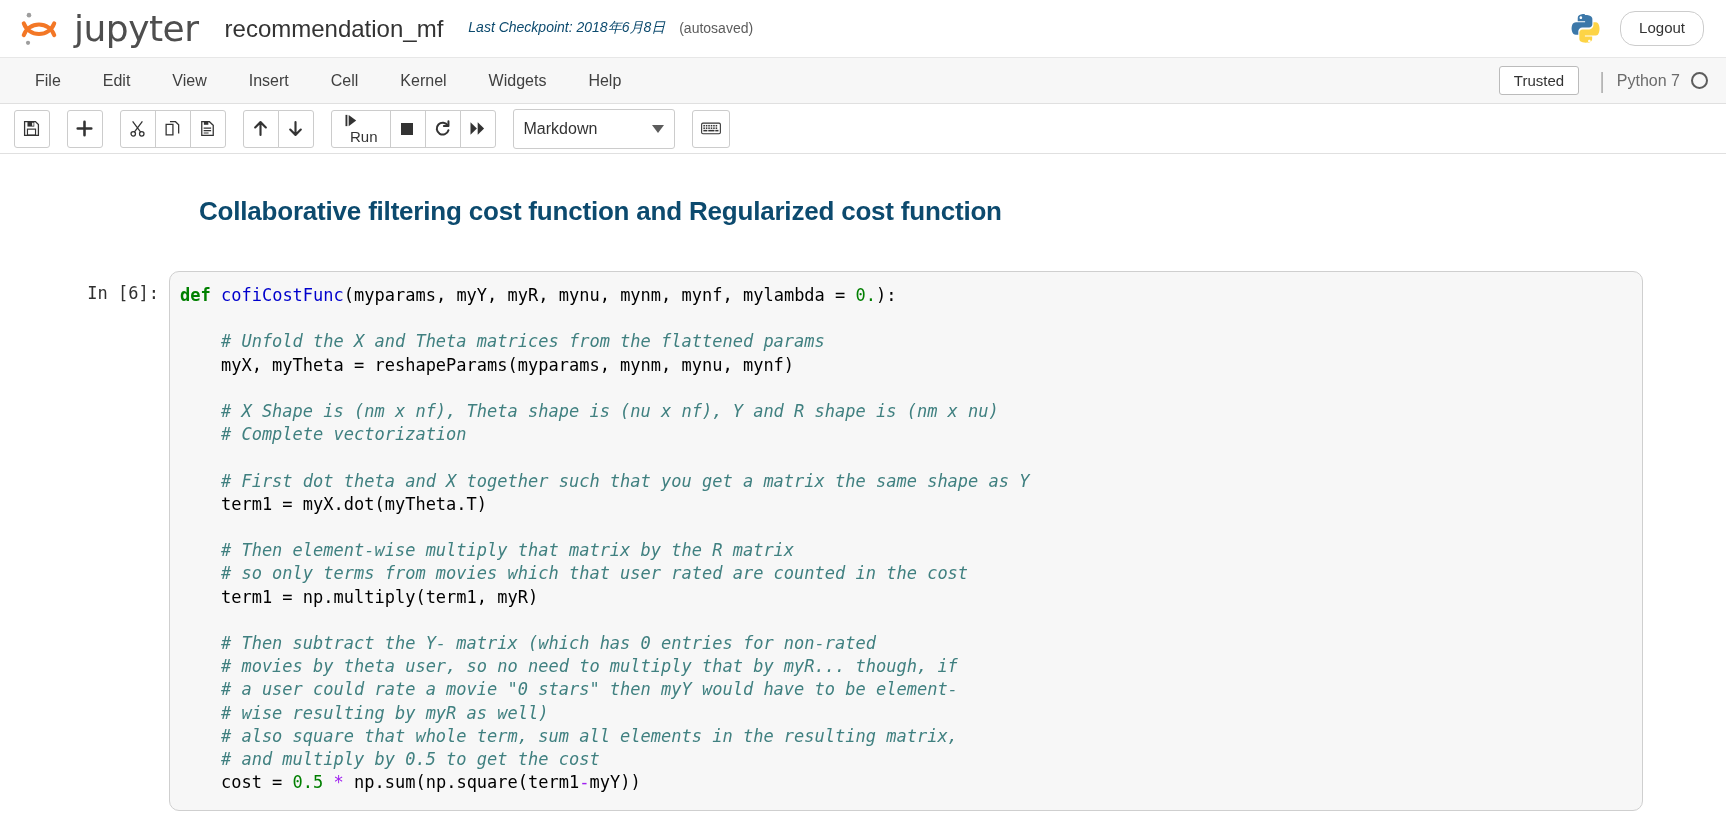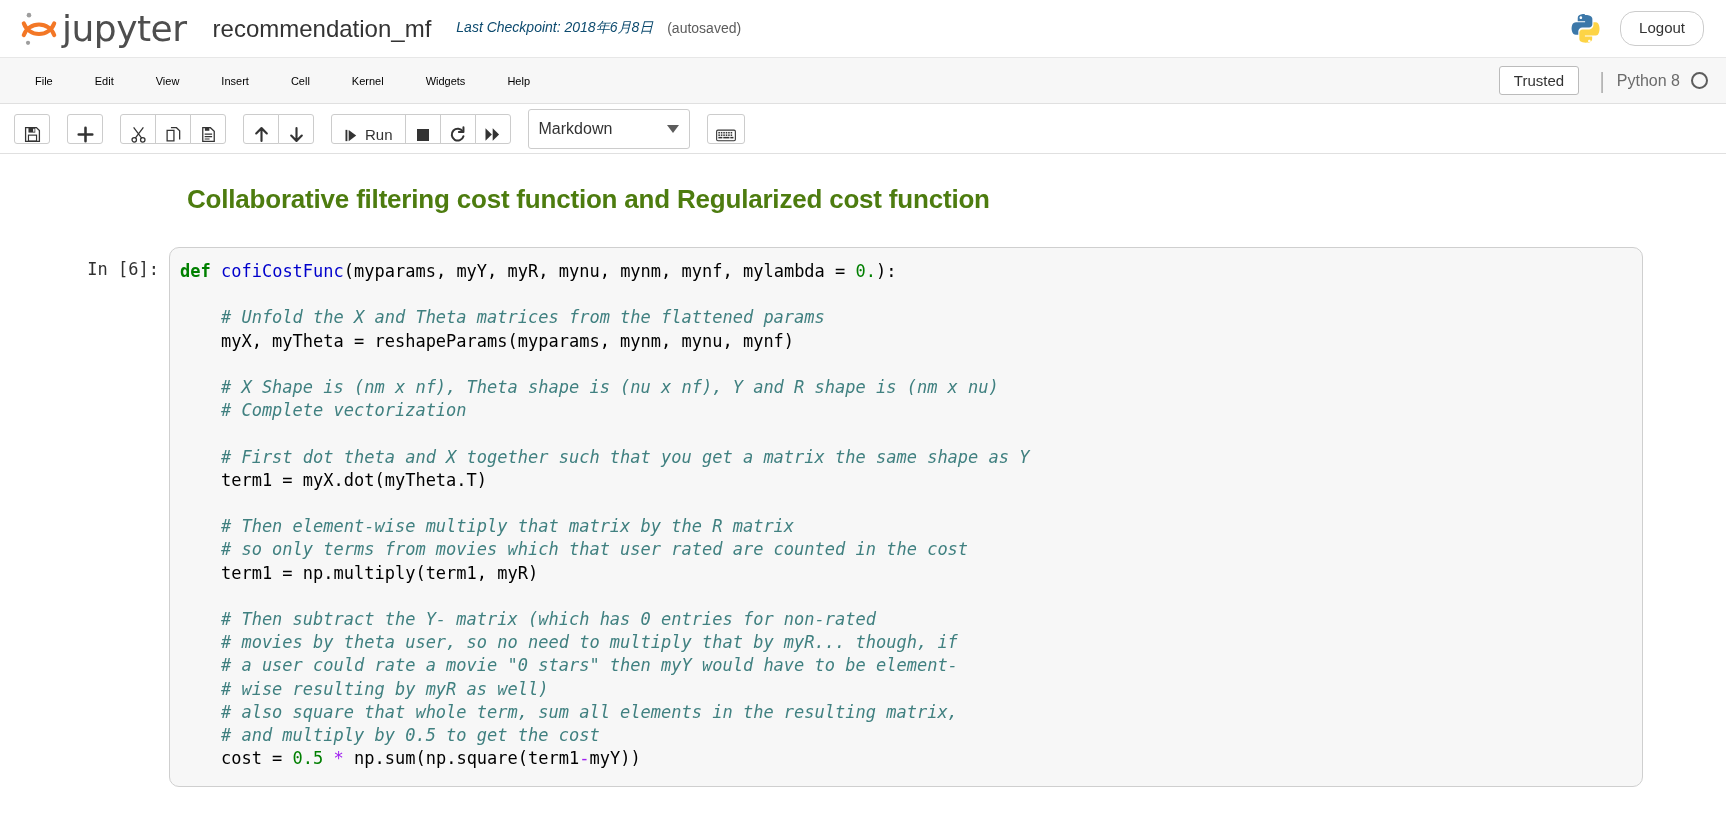--- a/index.html
+++ b/index.html
@@ -28,21 +28,21 @@
     align-items: center;
     flex: 0 0 auto;
     cursor: pointer;
   }
   .jp-mark { width: 42px; height: 42px; display:block; }
   .jp-word {
     font-family: "DejaVu Sans", sans-serif;
     font-size: 36px;
     color: #4e4e4e;
     letter-spacing: -0.5px;
-    margin-left: 2px;
+    margin-left: 14px;
     line-height: 1;
     font-weight: 400;
   }
   #nb-name {
     font-size: 24px;
     color: #333333;
     margin-left: 26px;
     font-weight: 400;
     white-space: nowrap;
   }
@@ -84,22 +84,22 @@
   #menubar {
     height: 46px;
     background: #f7f7f7;
     border-bottom: 1px solid #e0e0e0;
     display: flex;
     align-items: stretch;
     padding-left: 14px;
     position: relative;
   }
   .menu-item {
-    font-size: 11px;
-    color: #000000;
+    font-size: 16px;
+    color: #404040;
     padding: 0 21px;
     display: flex;
     align-items: center;
     cursor: pointer;
     white-space: nowrap;
     text-align: center;
   }
   #menubar-right {
     margin-left: auto;
     display: flex;
@@ -146,31 +146,32 @@
     align-items: center;
     padding-left: 14px;
     gap: 0;
   }
   .tb-group {
     display: flex;
     align-items: center;
     margin-right: 17px;
   }
   .tb-btn {
-    height: 30px;
+    height: 38px;
     min-width: 36px;
     border: 1px solid #cccccc;
     background: #ffffff;
     display: flex;
-    align-items: flex-end;
+    align-items: flex-start;
     justify-content: center;
     cursor: pointer;
     margin-left: -1px;
     padding: 0 8px;
     color: #333;
+    flex-direction: column;
   }
   .tb-btn:first-child { margin-left: 0; border-radius: 3px 0 0 3px; }
   .tb-btn:last-child { border-radius: 0 3px 3px 0; }
   .tb-group .tb-btn:only-child { border-radius: 3px; }
   .tb-btn svg { display: block; }
   .run-label {
     font-size: 15px;
     color: #333;
     margin-left: 6px;
     font-family: "Liberation Sans", sans-serif;
@@ -210,22 +211,22 @@
     margin: 0 auto;
     padding-left: 0;
   }
   #md-cell {
     padding: 16px 0 10px 14px;
     margin-left: 86px;
   }
   #md-heading {
     font-size: 26px;
     font-weight: bold;
-    color: #4d7c0f;
-    margin: 4px;
+    color: #0c4a6e;
+    margin: 16px;
     padding: 4px 0 10px 0;
     font-family: "Liberation Sans", sans-serif;
     letter-spacing: -0.2px;
   }
 
   #code-cell {
     display: flex;
     align-items: flex-start;
     margin-top: 8px;
   }
@@ -301,21 +302,21 @@
   <div class="menu-item">View</div>
   <div class="menu-item">Insert</div>
   <div class="menu-item">Cell</div>
   <div class="menu-item">Kernel</div>
   <div class="menu-item">Widgets</div>
   <div class="menu-item">Help</div>
 
   <div id="menubar-right">
     <span id="trusted-badge">Trusted</span>
     <span id="kernel-sep">|</span>
-    <span id="kernel-name">Python 8</span>
+    <span id="kernel-name">Python 7</span>
     <span id="kernel-indicator"></span>
   </div>
 </div>
 
 <div id="toolbar">
 
   <div class="tb-group">
     <div class="tb-btn">
       <span>
         <svg width="17" height="17" viewBox="0 0 16 16">

